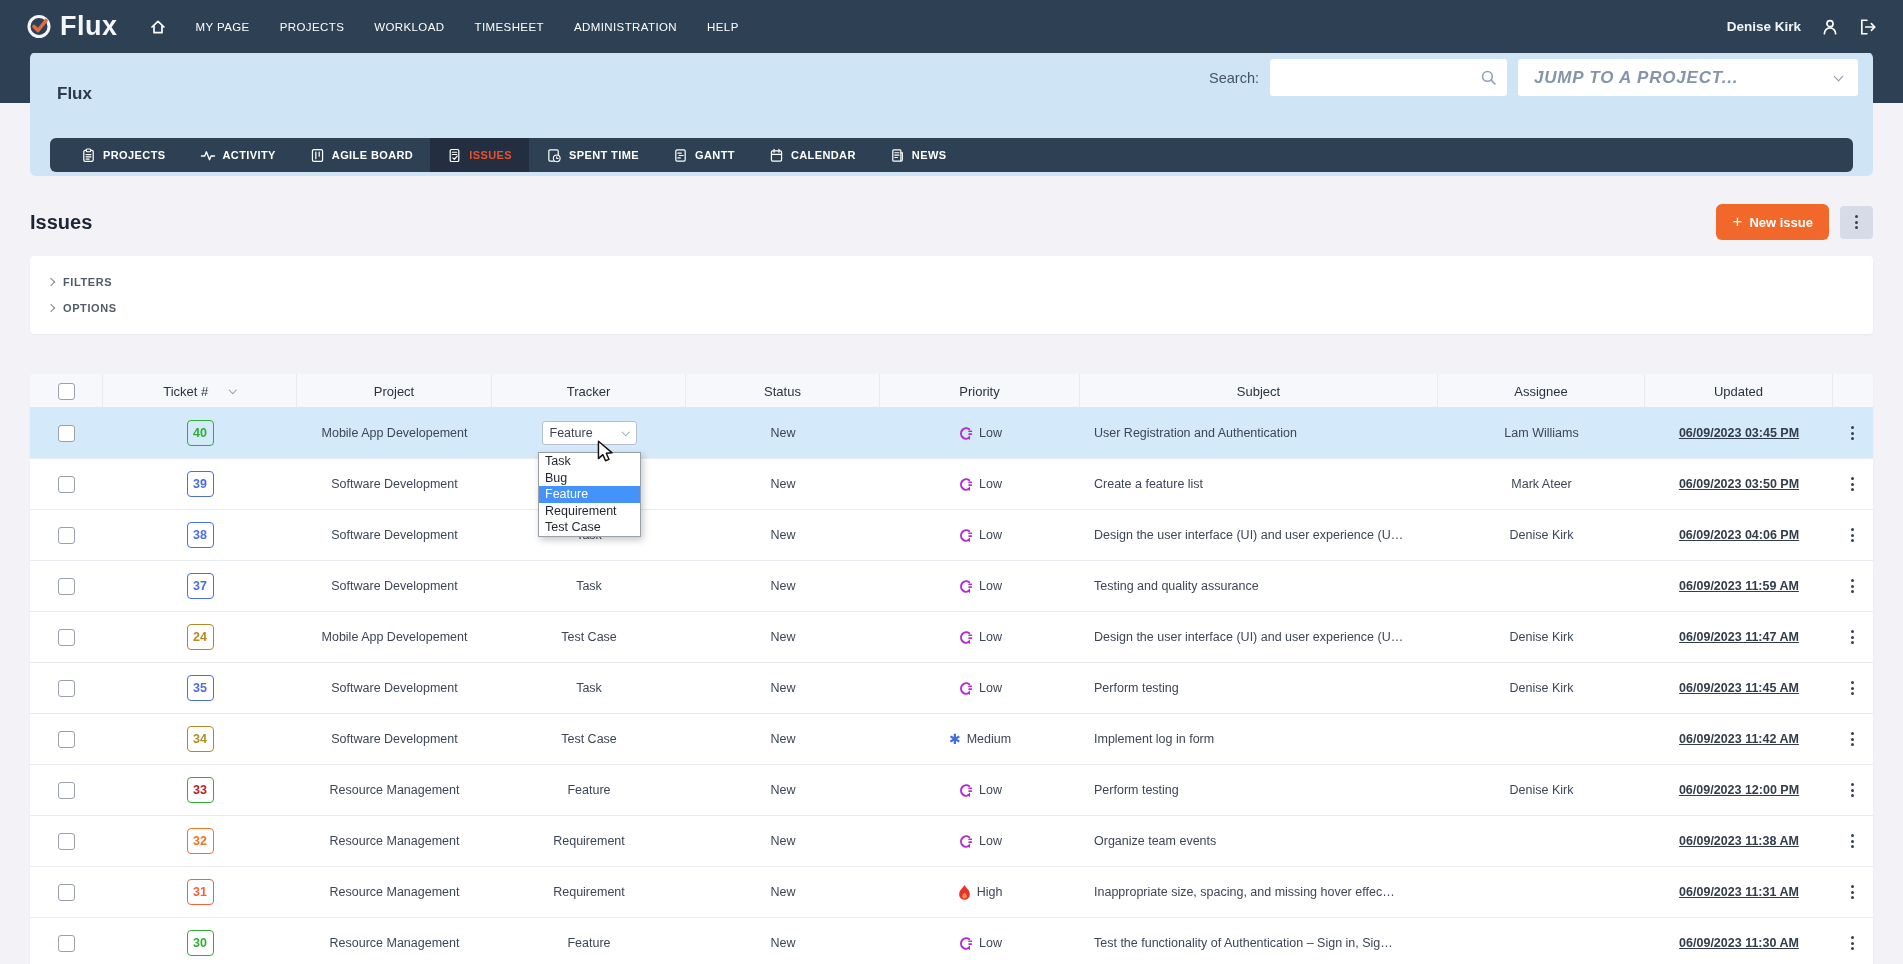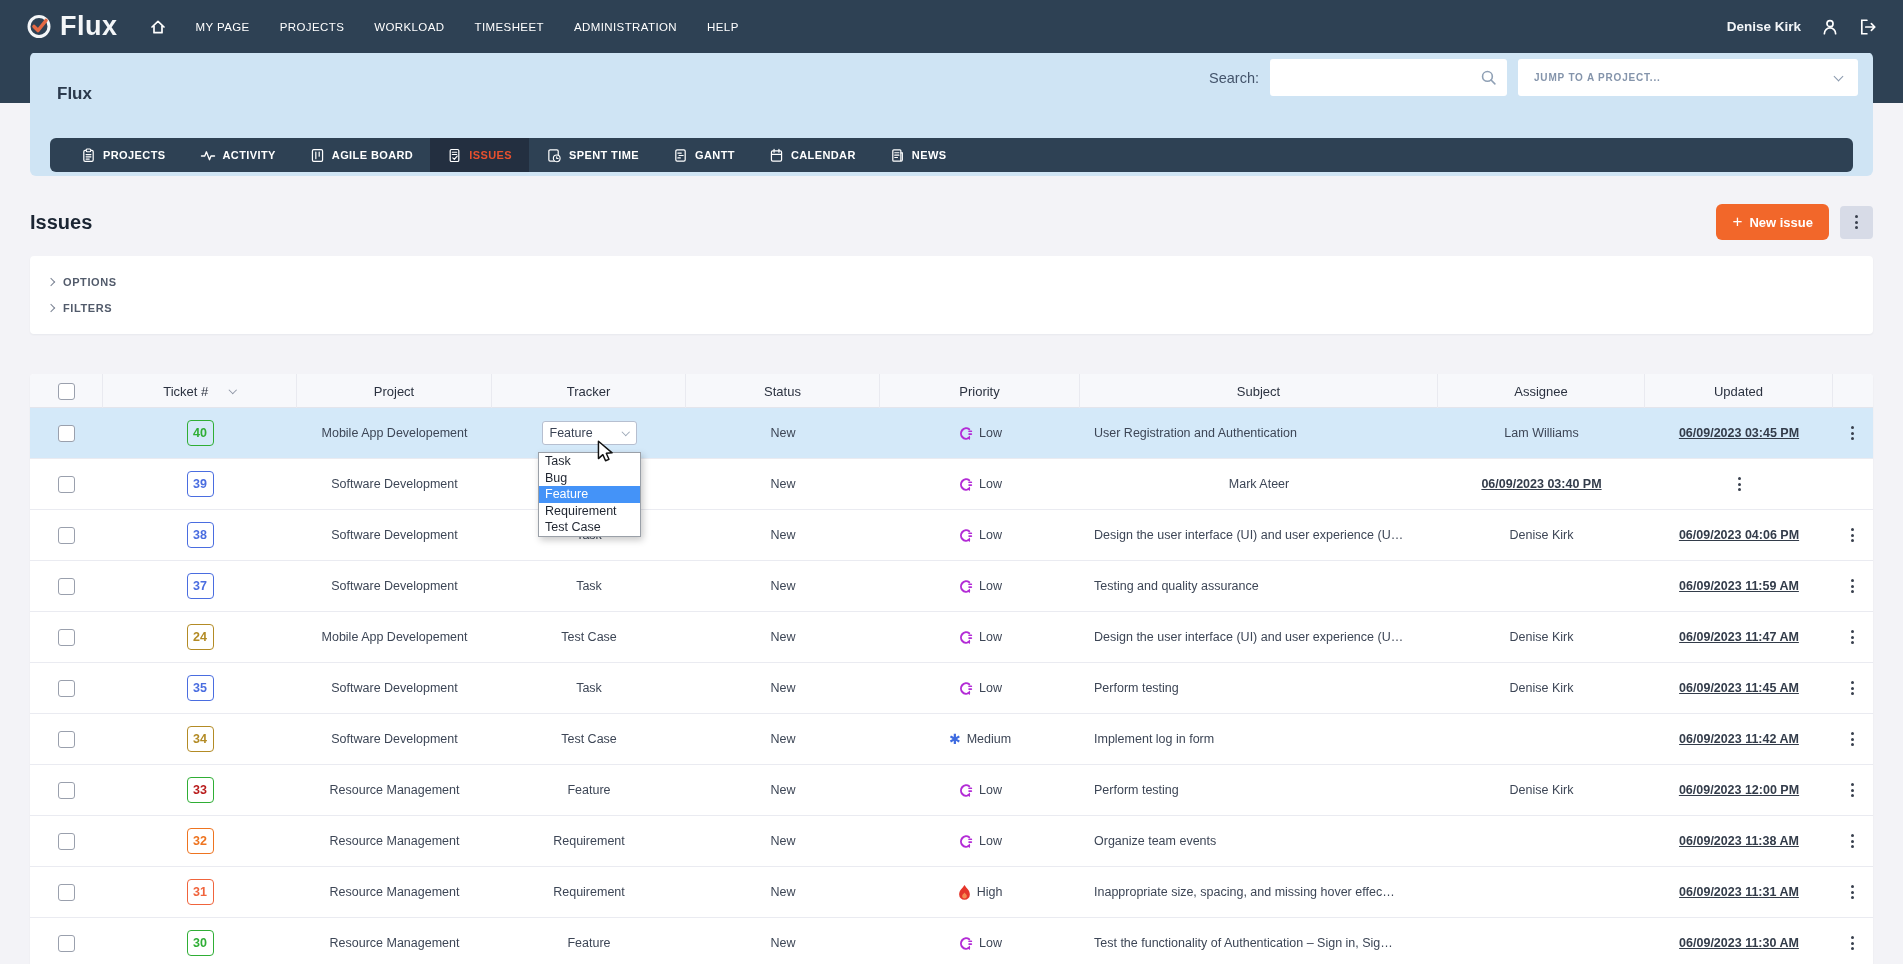--- a/index.html
+++ b/index.html
@@ -21,21 +21,21 @@
   
   .header-card { position:relative; z-index:2; width:1843px; margin:0 auto; margin-top:-1px; height:124px;
     background:#cfe4f4; border-radius:6px; }
   .hc-title { position:absolute; left:27px; top:32px; font-size:17px; font-weight:600; color:#2b3a4d; }
   .hc-search { position:absolute; top:7px; right:15px; display:flex; align-items:center; gap:11px; }
   .search-label { font-size:14.5px; color:#44546b; }
   .search-box { width:237px; height:37px; background:#fff; border-radius:3px; display:flex; align-items:center; padding:0 10px; }
   .search-box input { flex:1; border:none; outline:none; font-size:13px; color:#333; background:transparent; }
   .jump-select { width:340px; height:37px; background:#fff; border-radius:3px; display:flex; align-items:center;
     justify-content:space-between; padding:0 16px; cursor:pointer; }
-  .jump-select span.ph { font-size:10px; letter-spacing:.8px; color:#8494ab; font-weight:600; }
+  .jump-select span.ph { font-size:17px; letter-spacing:.8px; color:#8494ab; font-weight:600;font-style:italic; }
   .chevron { width:7px; height:7px; border-right:1.6px solid #8a99ad; border-bottom:1.6px solid #8a99ad;
     transform:rotate(45deg); margin-top:-3px; }
   .chevron.right { transform:rotate(-45deg); margin-top:0; }
 
   
   .tabbar { position:absolute; left:20px; right:20px; top:86px; height:34px; background:#2e4154; border-radius:6px;
     display:flex; align-items:stretch; padding-left:14px; }
   .tab { display:flex; align-items:center; gap:7px; padding:0 17px; cursor:pointer; }
   .tab-label { font-size:11px; font-weight:700; letter-spacing:.4px; color:#fff; }
   .tab.active { background:#232f40; }
@@ -232,25 +232,25 @@
           <i></i>
           <i></i>
         </span>
     </div>
   </div>
 </div>
 
 <div class="filters-card">
   <div class="collapser">
     <span class="chevron right"></span>
-    <span class="lbl">OPTIONS</span>
+    <span class="lbl">FILTERS</span>
   </div>
   <div class="collapser">
     <span class="chevron right"></span>
-    <span class="lbl">FILTERS</span>
+    <span class="lbl">OPTIONS</span>
   </div>
 </div>
 
 <div class="table-card">
   <div class="tgrid thead">
     <div class="th">
         <span class="checkbox"></span>
       </div>
     <div class="th">
       <span>Ticket #</span>
@@ -322,22 +322,23 @@
               <svg width="15" height="15" viewBox="0 0 16 16">
                 <path d="M12 3.4 A5.6 5.6 0 1 0 12 12.6" fill="none" stroke="#b32cd6" stroke-width="2.1" stroke-linecap="round"></path>
                 <path d="M12.8 10.2 L12.8 14.8 L9.6 12.9 Z" fill="#b32cd6"></path>
                 <rect x="10.9" y="4.7" width="4.2" height="1.8" rx="0.9" fill="#b32cd6"></rect>
                 <rect x="10.9" y="7.7" width="4.2" height="1.8" rx="0.9" fill="#b32cd6"></rect>
               </svg>
             </span>
             <span>Low</span>
           </div>
         </div>
+        <div class="cell subject">Create a feature list</div>
         <div class="cell">Mark Ateer</div>
-        <div class="cell updated">06/09/2023 03:40 PM</div>
+        <div class="cell updated">06/09/2023 03:50 PM</div>
         <div class="kebab-row">
           <span class="dots">
             <i></i>
             <i></i>
             <i></i>
           </span>
         </div>
       </div>
       <div class="tgrid trow">
         <div class="cell">

